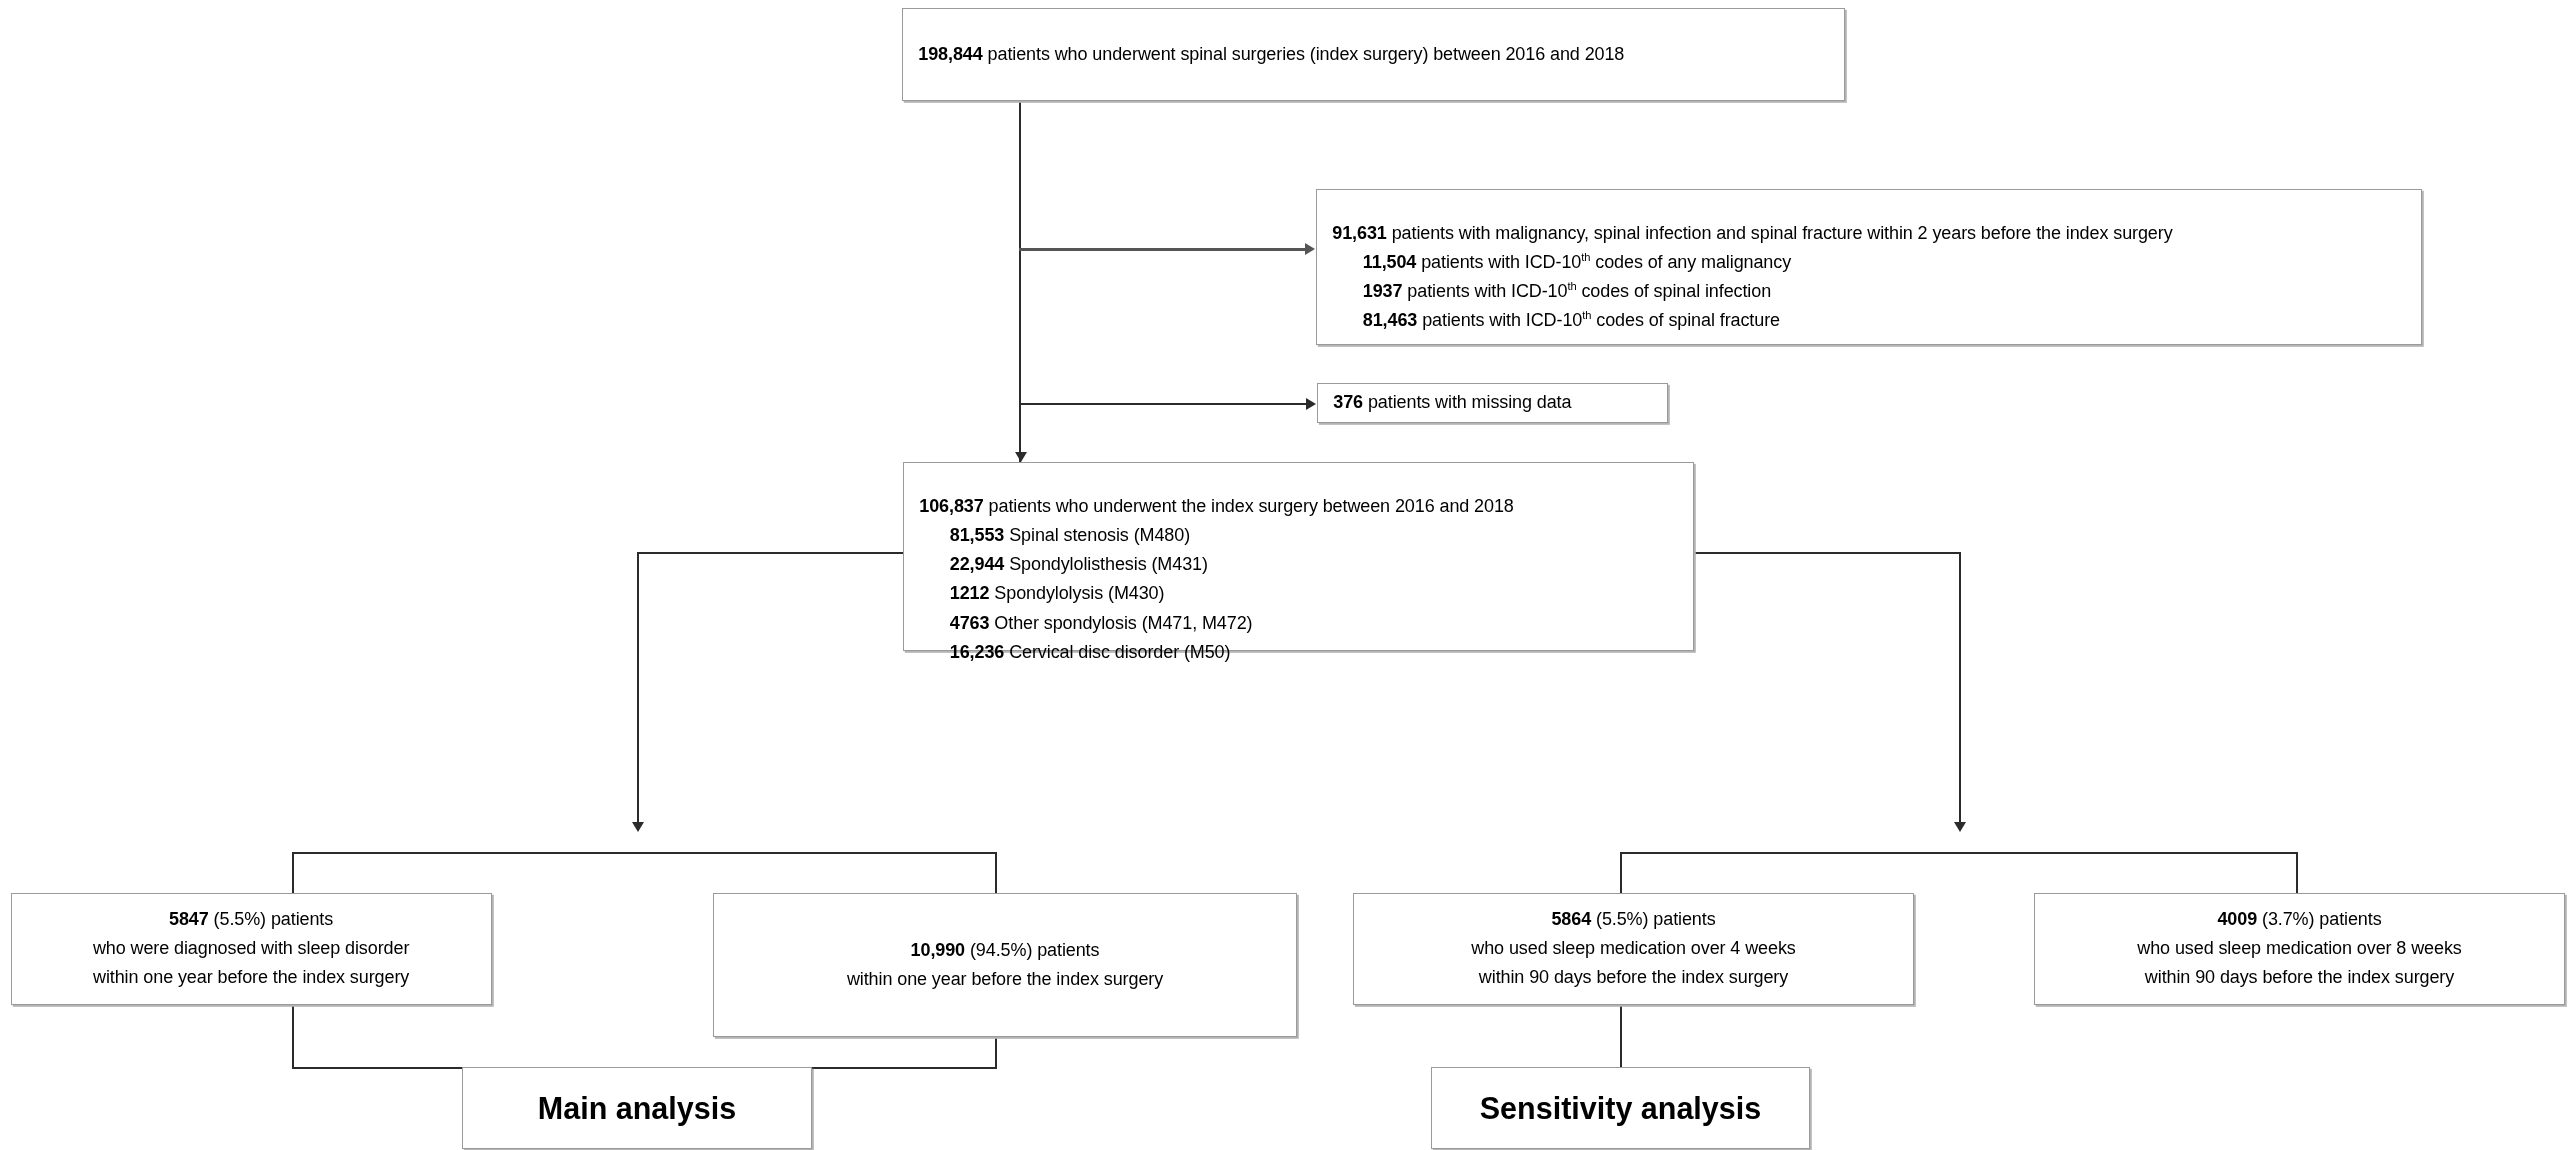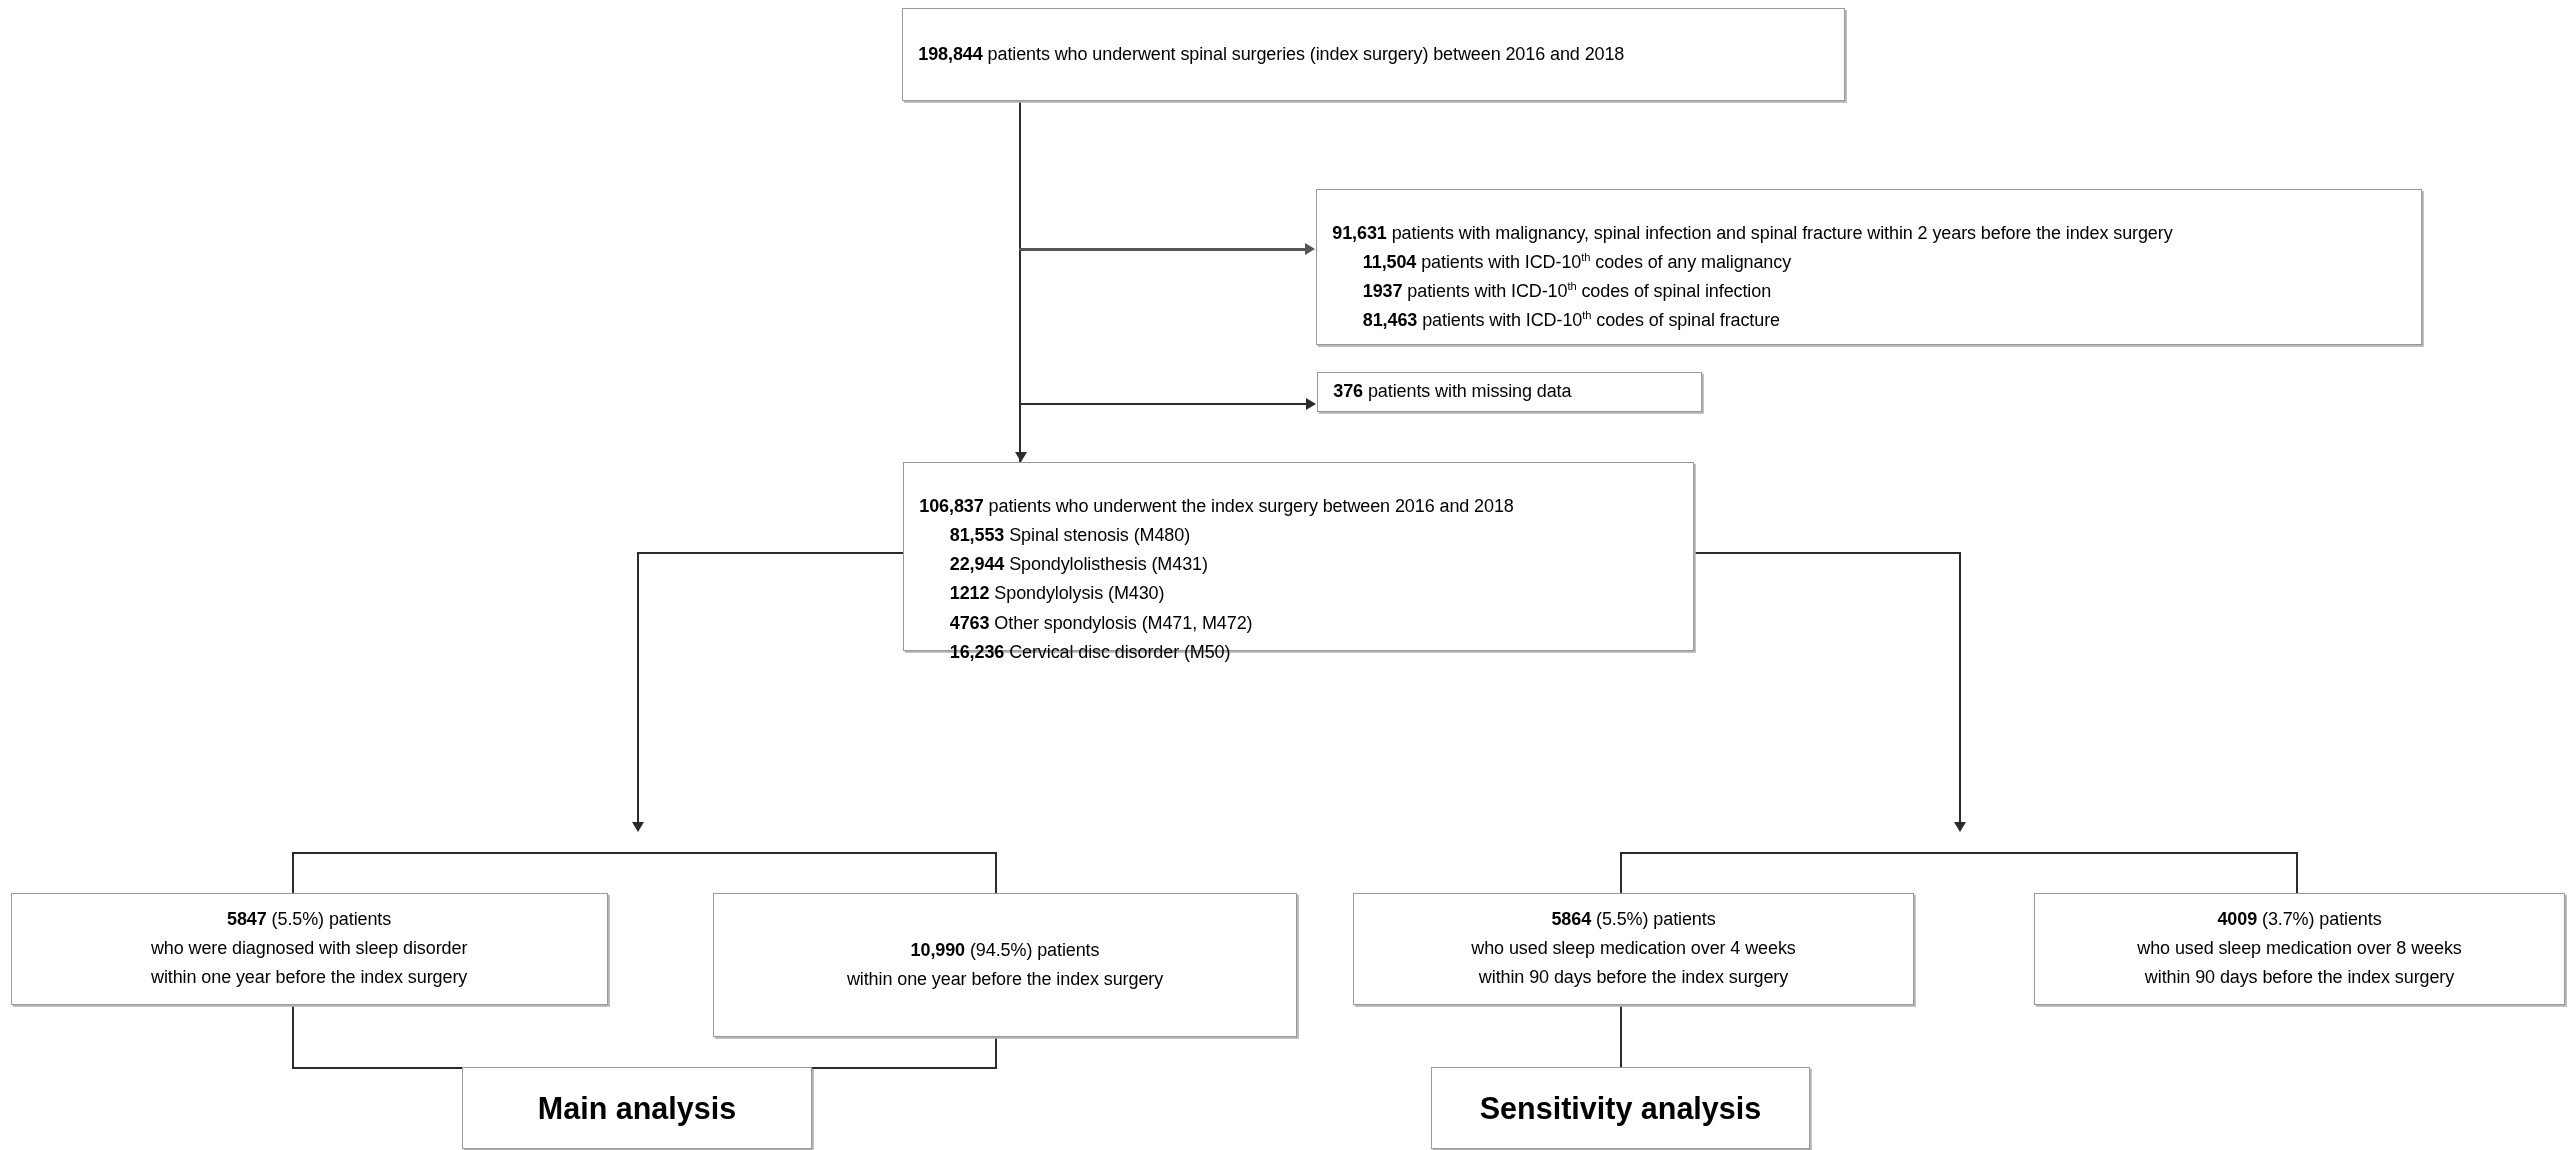--- a/index.html
+++ b/index.html
@@ -143,21 +143,21 @@
       </div>
       <div class="line indent">
         <span class="b">1937</span><span> patients with ICD-10</span><sup>th</sup><span> codes of spinal infection</span>
       </div>
       <div class="line indent">
         <span class="b">81,463</span><span> patients with ICD-10</span><sup>th</sup><span> codes of spinal fracture</span>
       </div>
     </div>
   </div>
 
-  <div class="box" style="left:1317px; top:372px; width:385px; height:40px;">
+  <div class="box" style="left:1317px; top:383px; width:351px; height:40px;">
     <div class="inner">
       <div class="line">
         <span class="b">376</span><span> patients with missing data</span>
       </div>
     </div>
   </div>
 
   <div class="box topaligned" style="left:903px; top:462px; width:791px; height:189px;">
     <div class="inner">
       <div class="line">
@@ -174,21 +174,21 @@
       </div>
       <div class="line indent">
         <span class="b">4763</span><span> Other spondylosis (M471, M472)</span>
       </div>
       <div class="line indent">
         <span class="b">16,236</span><span> Cervical disc disorder (M50)</span>
       </div>
     </div>
   </div>
 
-  <div class="box" style="left:10.6px; top:893px; width:597px; height:112px;">
+  <div class="box" style="left:10.6px; top:893px; width:481px; height:112px;">
     <div class="inner">
       <div class="line center">
         <span class="b">5847</span><span>  (5.5%) patients</span>
       </div>
       <div class="line center">who were diagnosed with sleep disorder</div>
       <div class="line center">within one year before the index surgery</div>
     </div>
   </div>
 
   <div class="box" style="left:713px; top:893px; width:584px; height:144px;">

